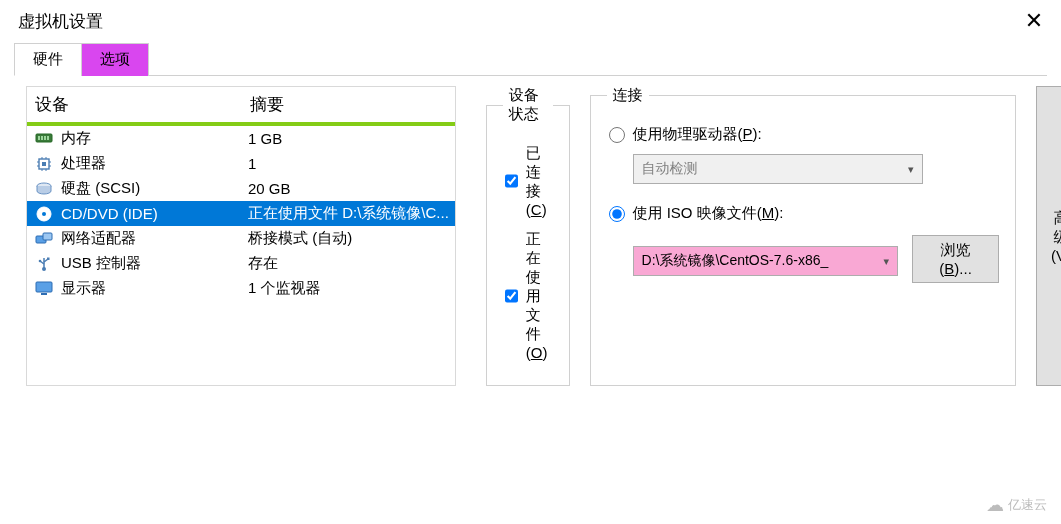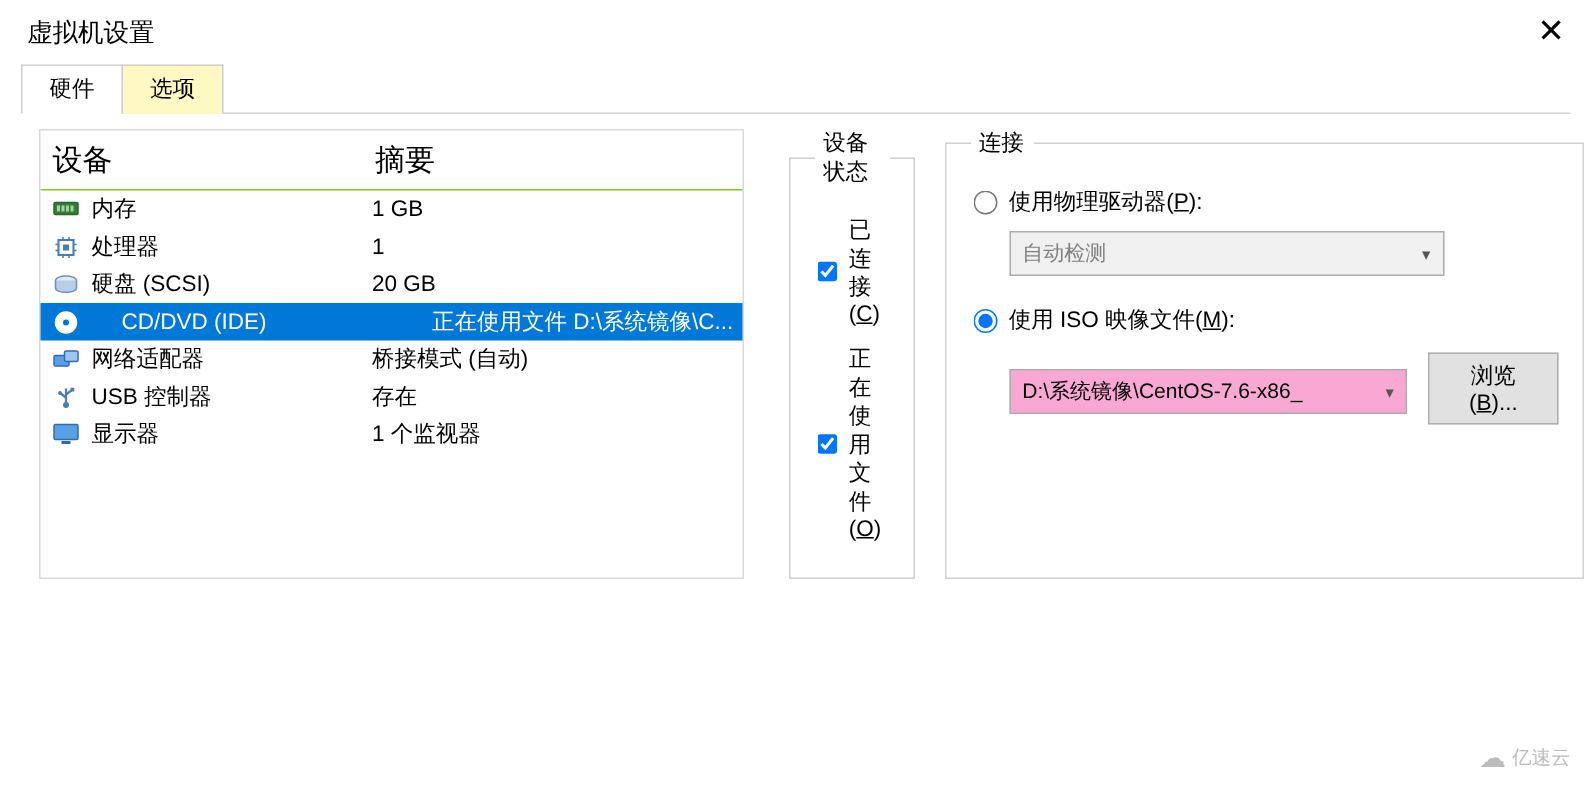--- a/index.html
+++ b/index.html
@@ -32,21 +32,21 @@
       text-align: right;
     }
     .tabs-row {
       display: flex;
       border-bottom: 1px solid #d0d0d0;
     }
     .tab {
       padding: 6px 18px;
       border: 1px solid #d0d0d0;
       border-bottom: none;
-      background: #fef9c3;
+      background: #d946ef;
       cursor: pointer;
       margin-right: -1px;
       position: relative;
       top: 1px;
       font-size: 15px;
     }
     .tab.active {
       background: #fff;
       border-bottom: 1px solid #fff;
     }
@@ -54,36 +54,35 @@
       display: flex;
       padding: 10px 18px 10px 26px;
       gap: 30px;
     }
     .left-panel {
       width: 500px;
       border: 1px solid #d9d9d9;
     }
     .dev-header {
       display: flex;
-      border-bottom: 1px solid #84cc16;
-      font-size: 20px;
+      border-bottom: 4px solid #84cc16;
+      font-size: 17px;
       padding: 6px 8px;
     }
     .dev-header .col-device { width: 215px; }
     .dev-row {
       display: flex;
       align-items: center;
       padding: 3px 6px;
       font-size: 15px;
       cursor: pointer;
     }
     .dev-row.selected {
       background: #0078d7;
       color: #fff;
-      gap: 20px;
     }
     .dev-icon {
       width: 22px;
       height: 18px;
       display: inline-flex;
       align-items: center;
       justify-content: center;
       margin-right: 6px;
     }
     .dev-label { width: 187px; }

